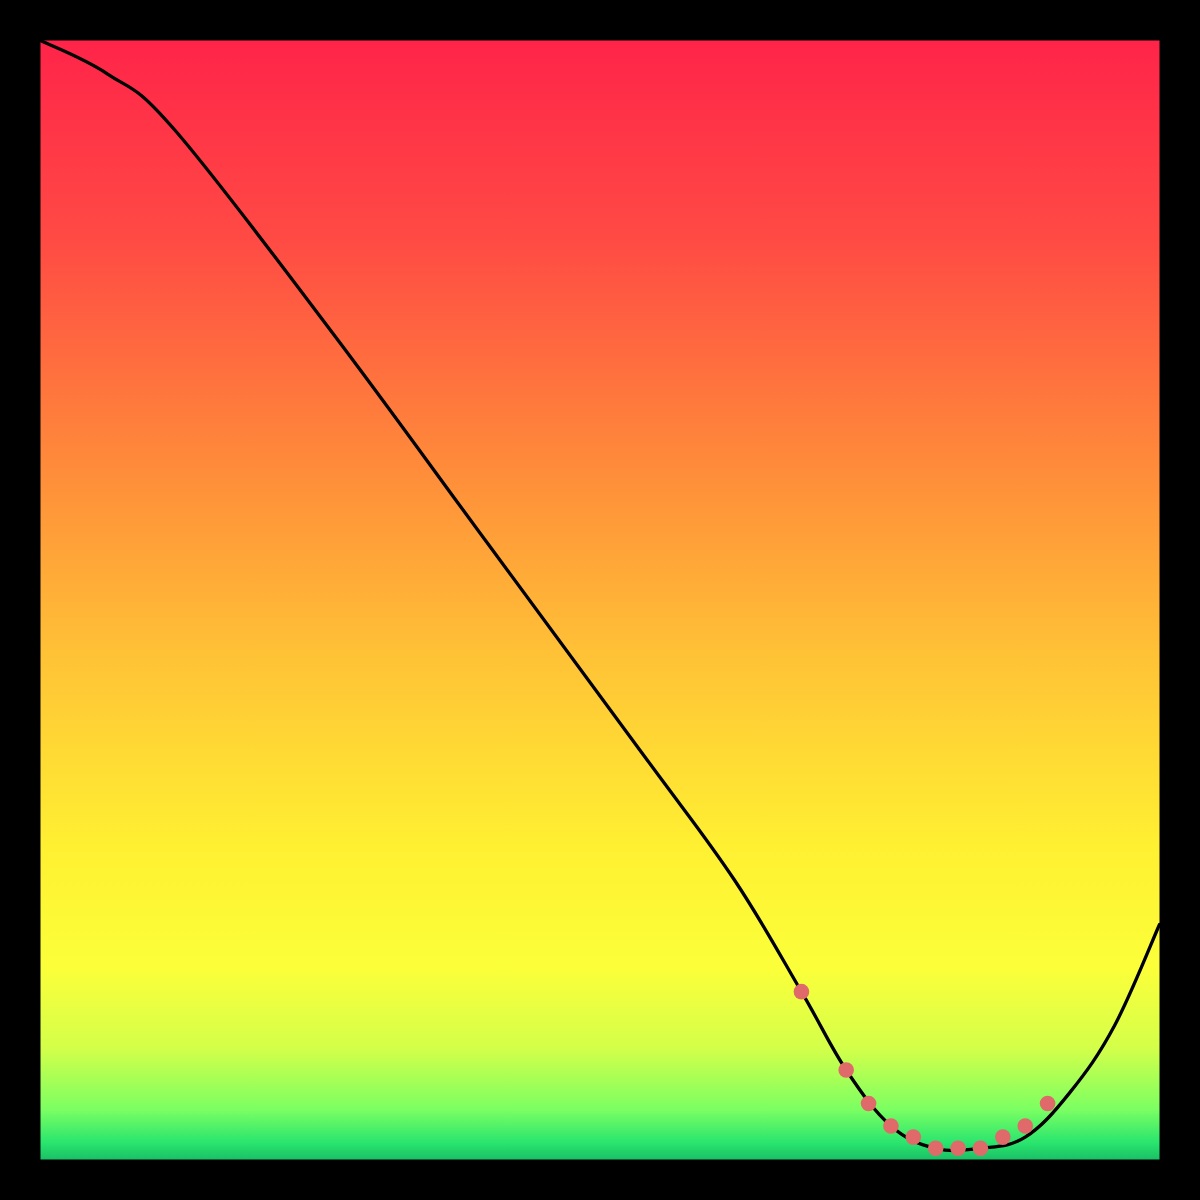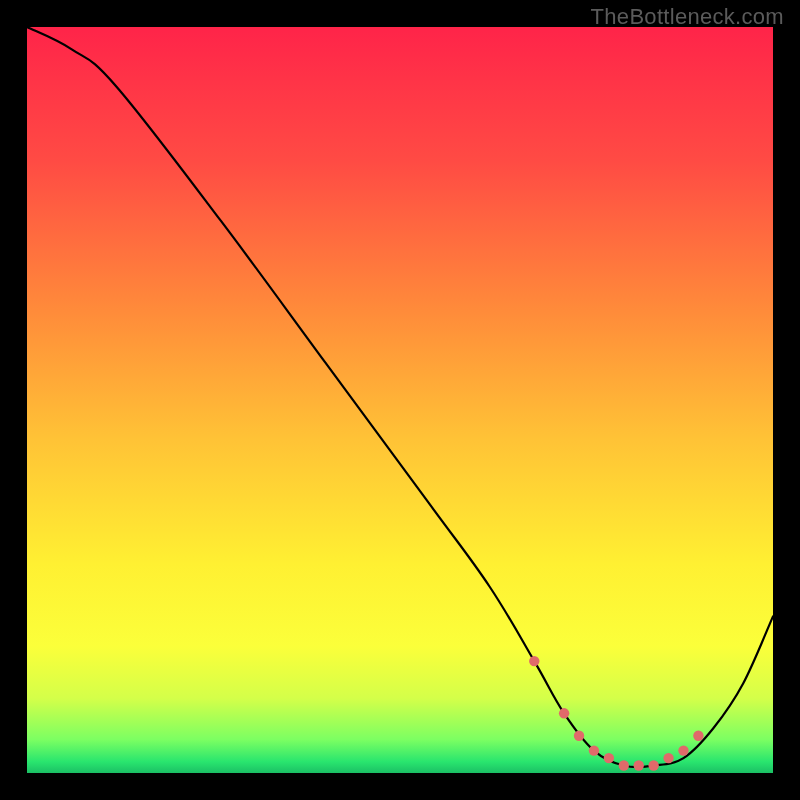--- a/index.html
+++ b/index.html
@@ -31,21 +31,20 @@
     left: 0;
     top: 0;
     display: block;
   }
 </style>
 </head>
 <body>
 
 <div class="stage">
 
-  <div class="watermark">TheBottleneck.com</div>
 
   <svg class="plot" xmlns="http://www.w3.org/2000/svg" width="800" height="800" viewBox="0 0 800 800">
     <defs>
       <linearGradient id="bg-grad" x1="0" y1="0" x2="0" y2="1">
       <stop offset="0%" stop-color="#ff2449"></stop>
           <stop offset="18%" stop-color="#ff4b44"></stop>
           <stop offset="38%" stop-color="#ff8b3a"></stop>
           <stop offset="55.00000000000001%" stop-color="#ffc236"></stop>
           <stop offset="72%" stop-color="#fff032"></stop>
           <stop offset="83%" stop-color="#fbff3a"></stop>

